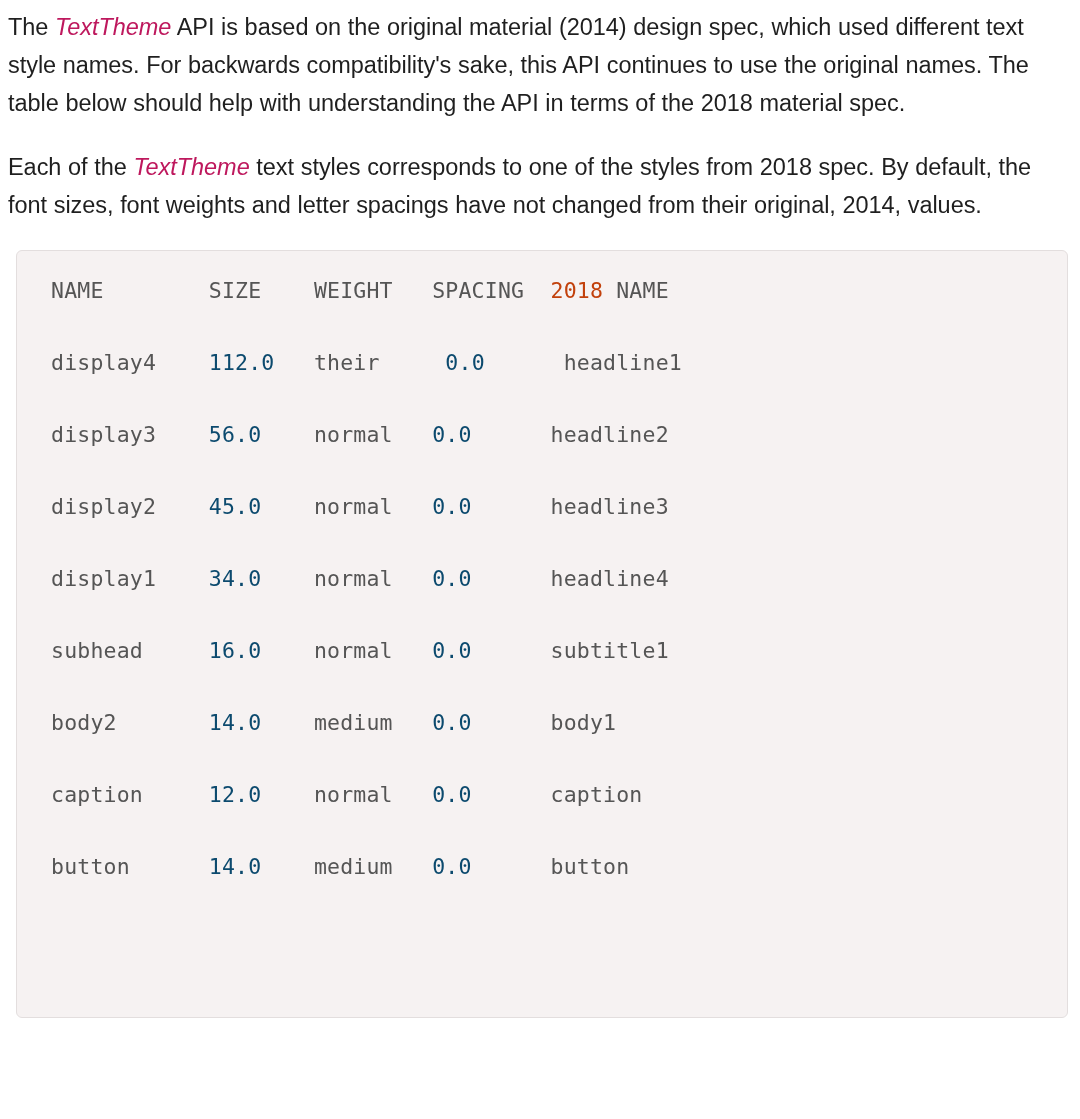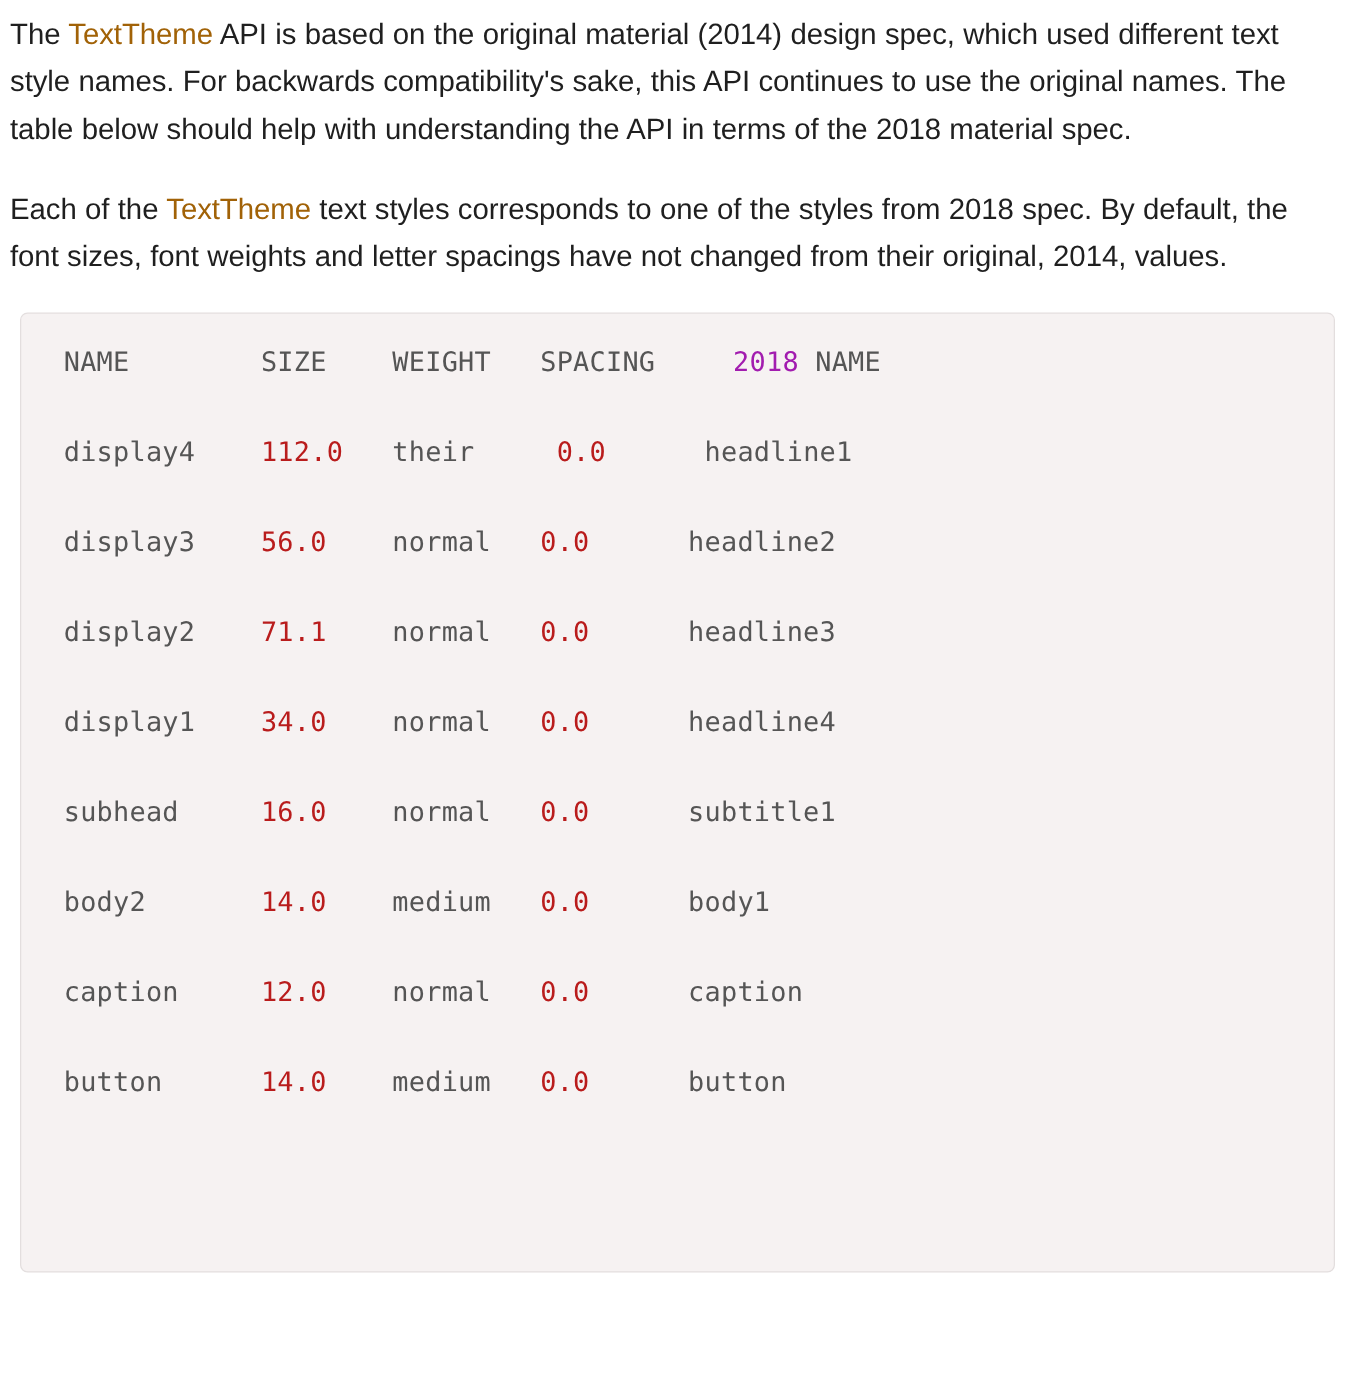--- a/index.html
+++ b/index.html
@@ -26,22 +26,23 @@
     font-size: 23.5px;
     line-height: 38px;
     color: #1f1f1f;
     letter-spacing: -0.05px;
     word-spacing: 0.2px;
   }
   p.p1 { padding-top: 8px; }
   p.p2 { padding-top: 26px; }
 
   a.link {
-    color: #a16207;
+    color: #be185d;
     text-decoration: none;
+    font-style: italic;
   }
 
   
   .codeblock {
     box-sizing: border-box;
     margin: 26px 20px 0 8px;
     width: 1052px;
     background: #f6f2f2;
     border: 1px solid #e3dede;
     border-radius: 6px;
@@ -51,38 +52,38 @@
   .codeblock pre {
     margin: 0;
     padding: 0 34px;
     font-family: "DejaVu Sans Mono", "Liberation Mono", monospace;
     font-size: 21.5px;
     line-height: 36px;
     color: #555555;
     white-space: pre;
     letter-spacing: 0.2px;
   }
-  .codeblock .num { color: #b91c1c; }
-  .codeblock .hdr-num { color: #a21caf; margin-left: 36px; }
+  .codeblock .num { color: #0c4a6e; }
+  .codeblock .hdr-num { color: #c2410c; }
   .row { display: block; }
 </style>
 </head>
 <body>
 
 <div class="page">
 
   <p class="para p1"><span>The </span><a class="link" href="#">TextTheme</a><span> API is based on the original material (2014) design spec, which used different text style names. For backwards compatibility's sake, this API continues to use the original names. The table below should help with understanding the API in terms of the 2018 material spec.</span></p>
 
   <p class="para p2"><span>Each of the </span><a class="link" href="#">TextTheme</a><span> text styles corresponds to one of the styles from 2018 spec. By default, the font sizes, font weights and letter spacings have not changed from their original, 2014, values.</span></p>
 
   <div class="codeblock">
     <pre><span class="row"><span id="h-name">NAME        </span><span id="h-size">SIZE    </span><span id="h-weight">WEIGHT   </span><span id="h-spacing">SPACING  </span><span class="hdr-num" id="h-year">2018</span><span id="h-name2018"> NAME</span></span>
 <span id="table-body"><span class="row"><span>display4    </span><span class="num">112.0   </span><span>their     </span><span class="num">0.0      </span><span>headline1</span></span>
 <span class="row"><span>display3    </span><span class="num">56.0    </span><span>normal   </span><span class="num">0.0      </span><span>headline2</span></span>
-<span class="row"><span>display2    </span><span class="num">71.1    </span><span>normal   </span><span class="num">0.0      </span><span>headline3</span></span>
+<span class="row"><span>display2    </span><span class="num">45.0    </span><span>normal   </span><span class="num">0.0      </span><span>headline3</span></span>
 <span class="row"><span>display1    </span><span class="num">34.0    </span><span>normal   </span><span class="num">0.0      </span><span>headline4</span></span>
 <span class="row"><span>subhead     </span><span class="num">16.0    </span><span>normal   </span><span class="num">0.0      </span><span>subtitle1</span></span>
 <span class="row"><span>body2       </span><span class="num">14.0    </span><span>medium   </span><span class="num">0.0      </span><span>body1</span></span>
 <span class="row"><span>caption     </span><span class="num">12.0    </span><span>normal   </span><span class="num">0.0      </span><span>caption</span></span>
 <span class="row"><span>button      </span><span class="num">14.0    </span><span>medium   </span><span class="num">0.0      </span><span>button</span></span>
 
 
 </span></pre>
   </div>
 

